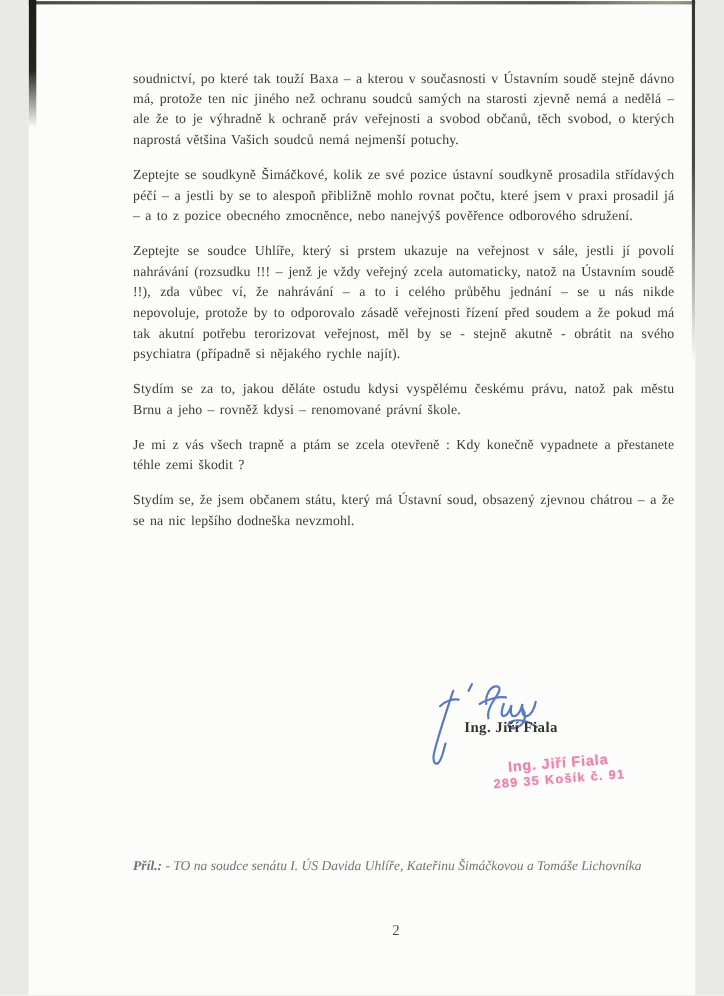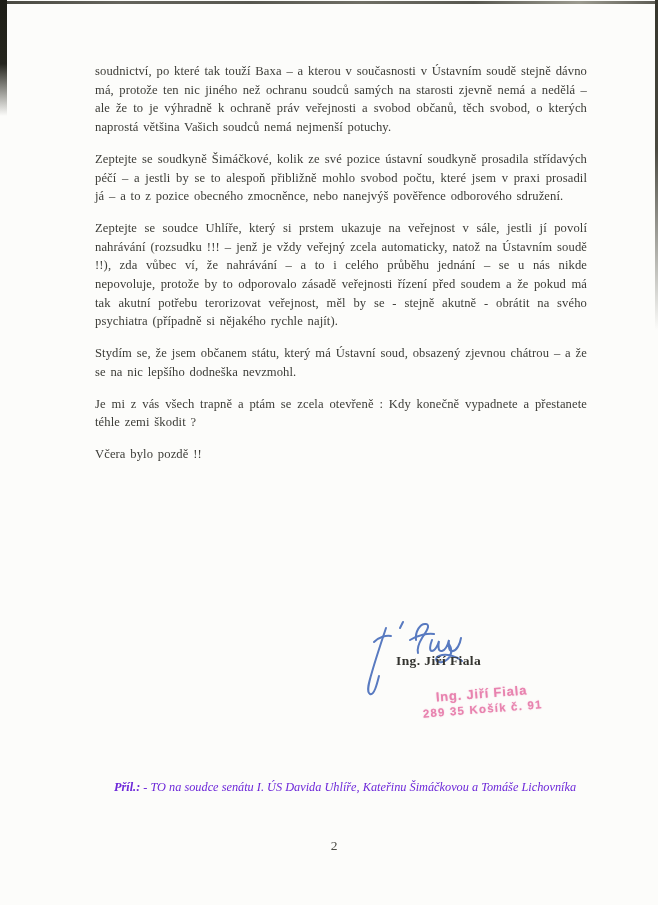--- a/index.html
+++ b/index.html
@@ -2,21 +2,21 @@
 <html><head>
 <meta charset="utf-8">
 <style>
   html, body {
     margin: 0;
     padding: 0;
     background: #e9e9e6;
   }
   .page {
     position: relative;
-    width: 658px;
+    width: 606px;
     height: 905px;
     margin: 0 auto;
     background: #fcfcfa;
     overflow: hidden;
     font-family: "Liberation Serif", "DejaVu Serif", serif;
   }
 
   
   .artifact-top-line {
     position: absolute;
@@ -102,23 +102,22 @@
     margin-top: 2px;
   }
 
   
   .attachment {
     position: absolute;
     left: 95px;
     top: 780px;
     width: 500px;
     font-size: 12.3px;
-    color: #6d28d9;
+    color: #737373;
     font-style: italic;
-    text-align: center;
   }
   .attachment .attachment-label {
     font-weight: bold;
   }
 
   
   .page-number {
     position: absolute;
     left: 0;
     top: 838px;
@@ -132,25 +131,25 @@
 <body>
 
 <div class="page">
 
   <div class="artifact-top-line"></div>
   <div class="artifact-left-bar"></div>
   <div class="artifact-right-line"></div>
 
   <div class="letter-body">
     <p>soudnictví, po které tak touží Baxa – a kterou v současnosti v Ústavním soudě stejně dávno má, protože ten nic jiného než ochranu soudců samých na starosti zjevně nemá a nedělá – ale že to je výhradně k ochraně práv veřejnosti a svobod občanů, těch svobod, o kterých naprostá většina Vašich soudců nemá nejmenší potuchy.</p>
-    <p>Zeptejte se soudkyně Šimáčkové, kolik ze své pozice ústavní soudkyně prosadila střídavých péčí – a jestli by se to alespoň přibližně mohlo svobod počtu, které jsem v praxi prosadil já – a to z pozice obecného zmocněnce, nebo nanejvýš pověřence odborového sdružení.</p>
+    <p>Zeptejte se soudkyně Šimáčkové, kolik ze své pozice ústavní soudkyně prosadila střídavých péčí – a jestli by se to alespoň přibližně mohlo rovnat počtu, které jsem v praxi prosadil já – a to z pozice obecného zmocněnce, nebo nanejvýš pověřence odborového sdružení.</p>
     <p>Zeptejte se soudce Uhlíře, který si prstem ukazuje na veřejnost v sále, jestli jí povolí nahrávání (rozsudku !!! – jenž je vždy veřejný zcela automaticky, natož na Ústavním soudě !!), zda vůbec ví, že nahrávání – a to i celého průběhu jednání – se u nás nikde nepovoluje, protože by to odporovalo zásadě veřejnosti řízení před soudem a že pokud má tak akutní potřebu terorizovat veřejnost, měl by se - stejně akutně - obrátit na svého psychiatra (případně si nějakého rychle najít).</p>
+    <p>Stydím se za to, jakou děláte ostudu kdysi vyspělému českému právu, natož pak městu Brnu a jeho – rovněž kdysi – renomované právní škole.</p>
+    <p>Je mi z vás všech trapně a ptám se zcela otevřeně : Kdy konečně vypadnete a přestanete téhle zemi škodit ?</p>
     <p>Stydím se, že jsem občanem státu, který má Ústavní soud, obsazený zjevnou chátrou – a že se na nic lepšího dodneška nevzmohl.</p>
-    <p>Je mi z vás všech trapně a ptám se zcela otevřeně : Kdy konečně vypadnete a přestanete téhle zemi škodit ?</p>
-    <p>Včera bylo pozdě !!</p>
   </div>
 
   <svg class="signature-svg" width="110" height="82" viewBox="0 0 110 82">
     <g fill="none" stroke="#4b6fbc" stroke-width="2" stroke-linecap="round">
       <path d="M 26 12 C 22 24, 16 42, 12 56 C 9 66, 6 76, 10 78 C 14 80, 17 68, 19 60"></path>
       <path d="M 14 26 C 19 21, 26 19, 31 20"></path>
       <path d="M 40 12 L 43 6"></path>
       <path d="M 56 24 C 55 16, 60 7, 66 8 C 71 9, 66 16, 62 22 C 59 27, 57 33, 58 37"></path>
       <path d="M 50 24 C 58 19, 68 17, 74 18"></path>
       <path d="M 72 24 C 70 29, 69 35, 72 35 C 75 35, 78 29, 79 25 C 78 30, 78 36, 82 35 C 86 34, 88 28, 89 24 C 88 30, 89 36, 93 35 C 97 34, 100 28, 101 22"></path>

